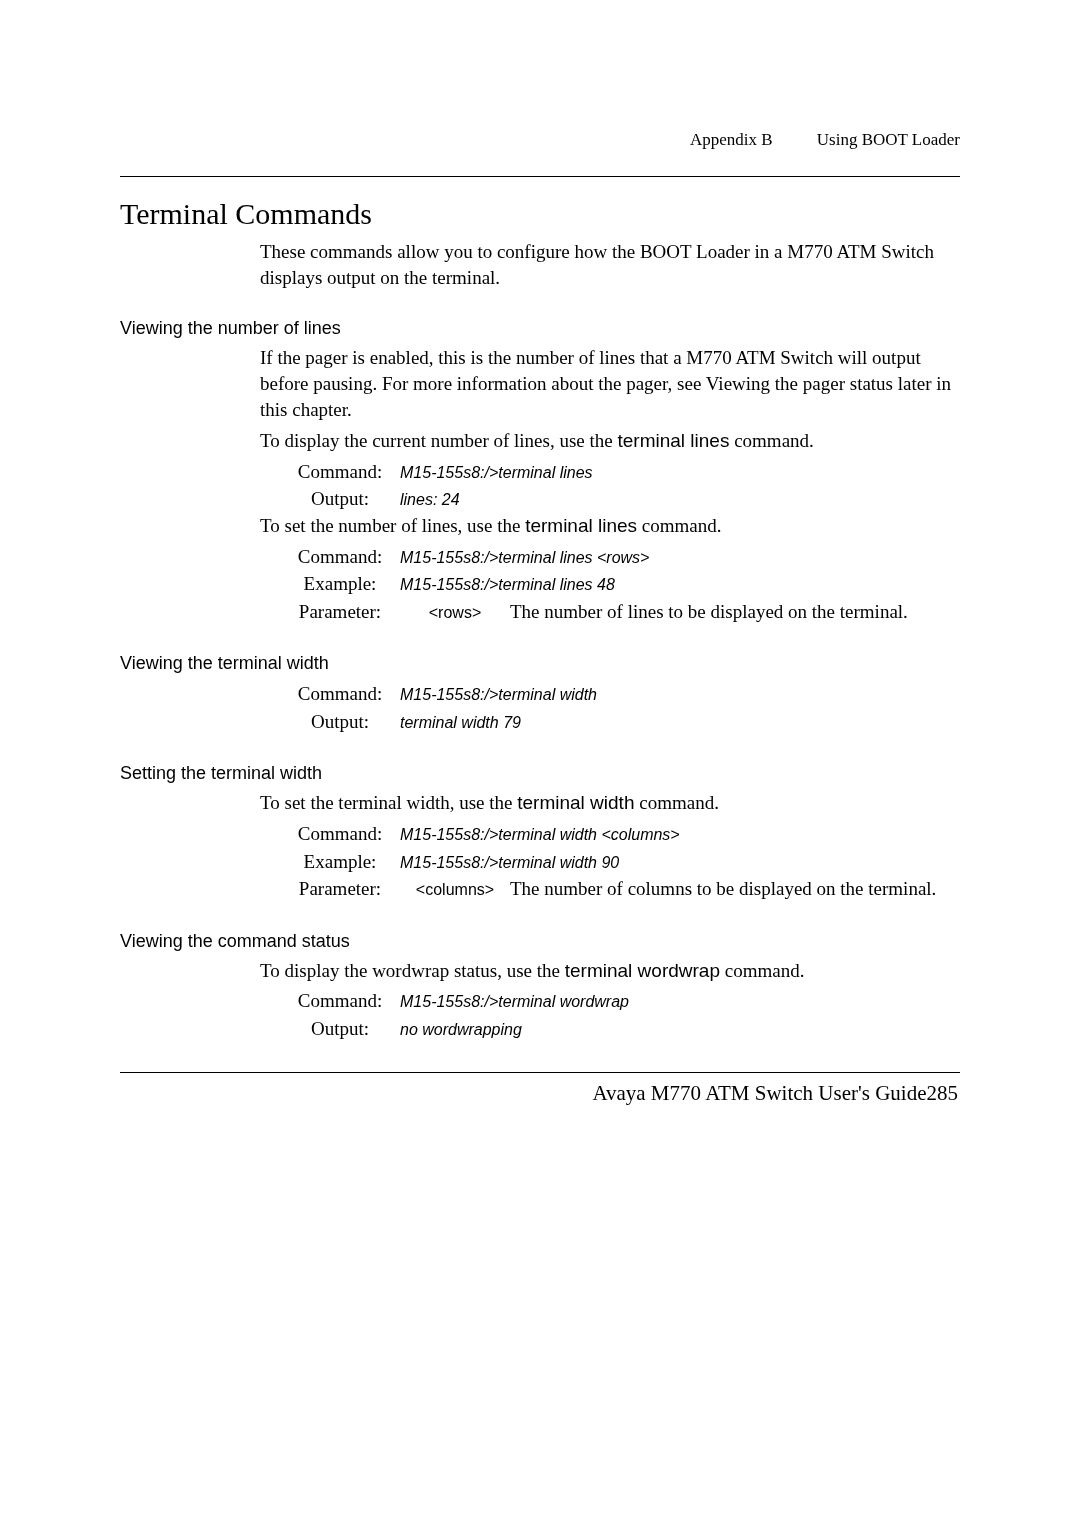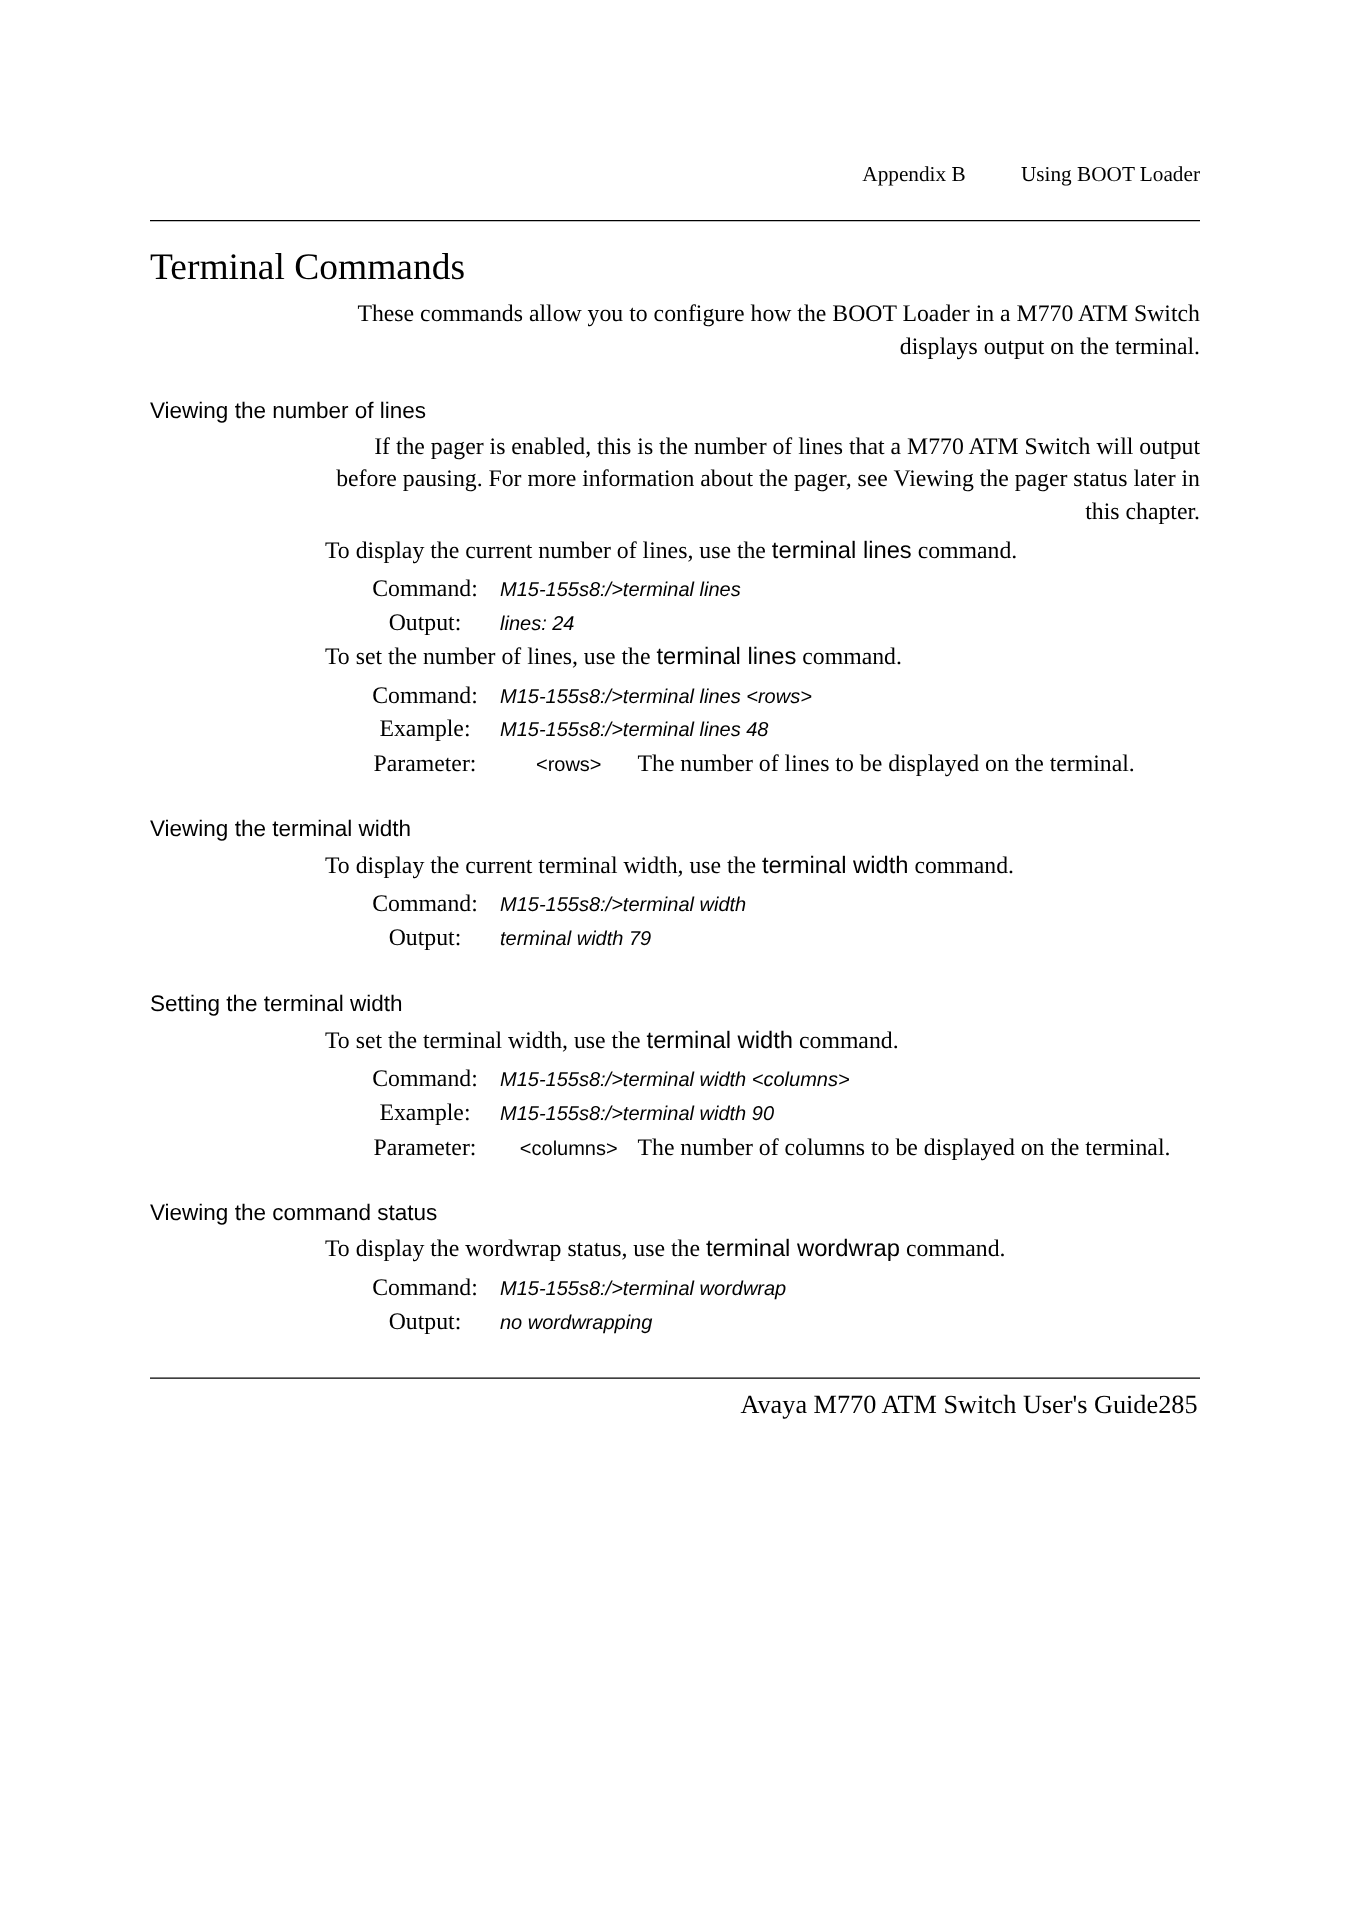--- a/index.html
+++ b/index.html
@@ -39,21 +39,20 @@
     font-weight: normal;
     font-size: 30px;
     margin: 20px 0 8px 0;
   }
   .body-text {
     font-family: "Times New Roman", Times, serif;
     font-size: 19px;
     line-height: 1.35;
     margin-left: 140px;
     margin-bottom: 6px;
-    text-align: right;
   }
   .subheading {
     font-family: Arial, Helvetica, sans-serif;
     font-size: 18px;
     margin: 28px 0 6px 0;
   }
   .cmd-row {
     margin-left: 160px;
     font-size: 19px;
     line-height: 1.45;
@@ -145,23 +144,20 @@
   </div>
   <div class="cmd-row">
     <span class="cmd-label">Parameter:</span>
     <span class="param-wrap">
       <span class="param-token">&lt;rows&gt;</span>
       <span class="param-desc">The number of lines to be displayed on the terminal.</span>
     </span>
   </div>
 
   <div class="subheading">Viewing the terminal width</div>
-  <div class="mixed-line">
-    <span>To display the current terminal width, use the </span><span class="tt">terminal width</span><span> command.</span>
-  </div>
   <div class="cmd-row">
     <span class="cmd-label">Command:</span>
     <span class="cmd-val">M15-155s8:/&gt;terminal width</span>
   </div>
   <div class="cmd-row">
     <span class="cmd-label">Output:</span>
     <span class="cmd-val">terminal width 79</span>
   </div>
 
   <div class="subheading">Setting the terminal width</div>

